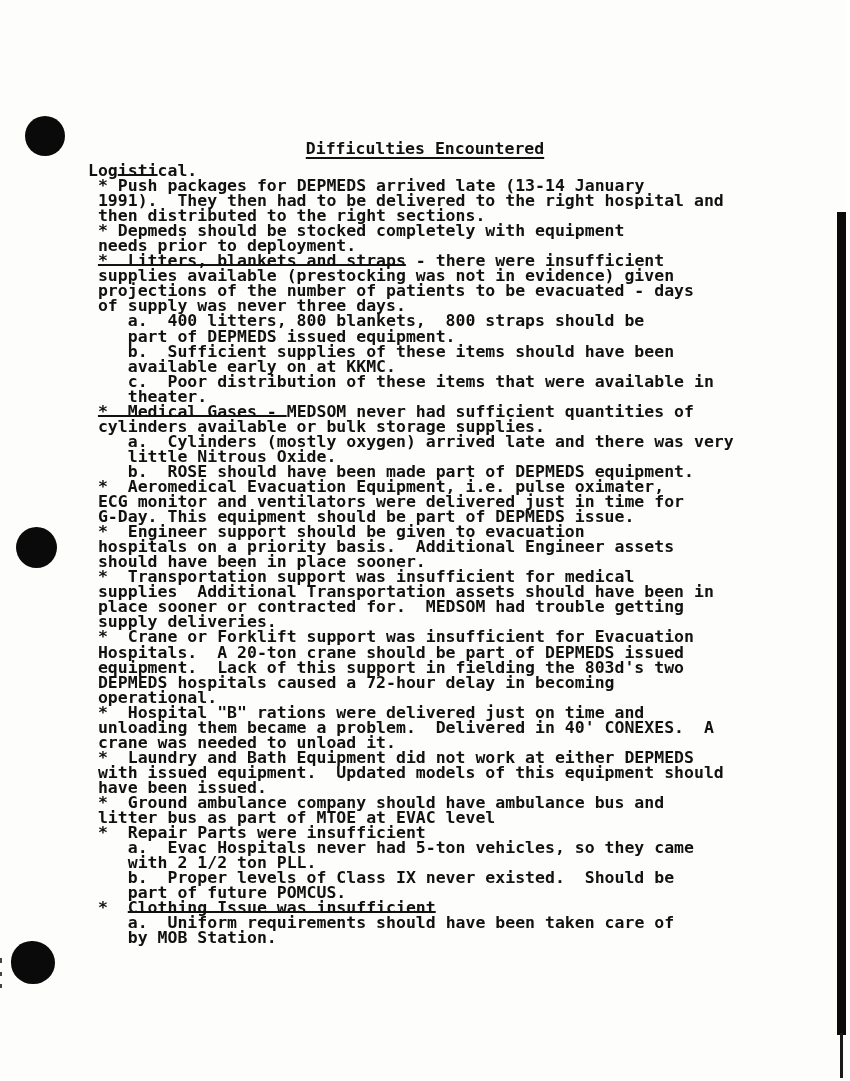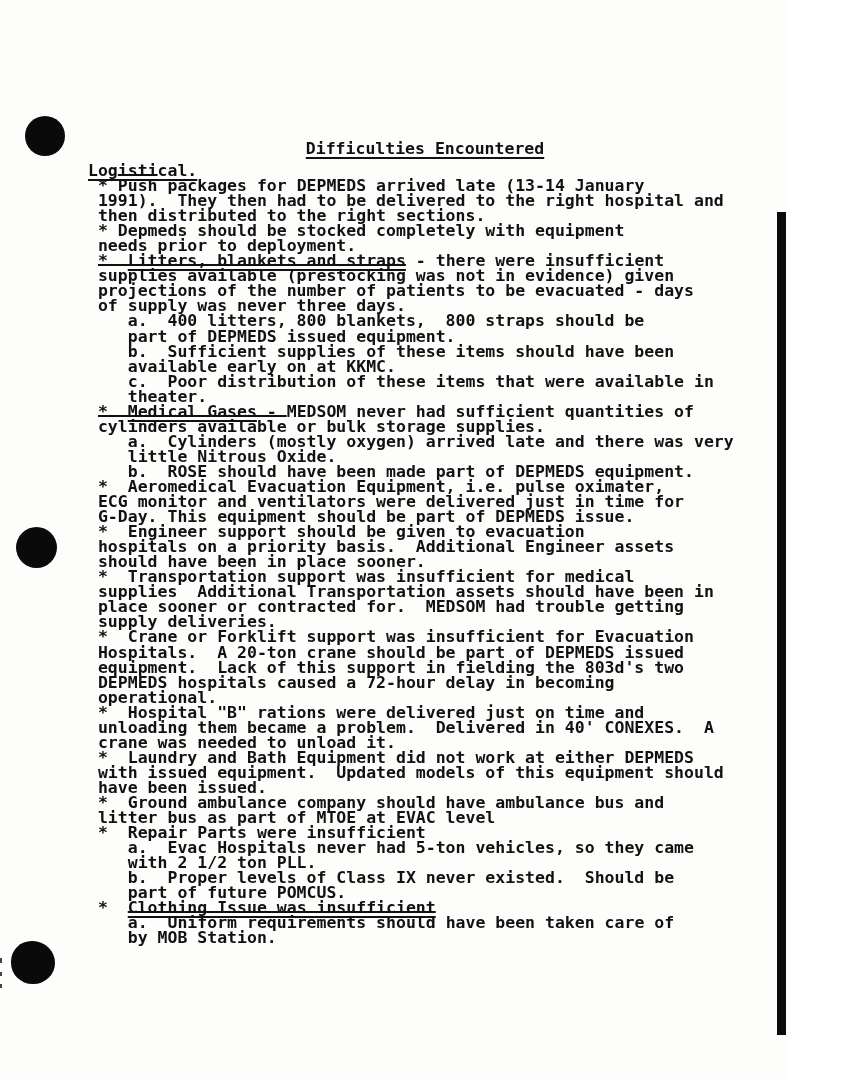--- a/index.html
+++ b/index.html
@@ -2,21 +2,21 @@
 <html><head>
 <meta charset="utf-8">
 <style>
   html, body {
     margin: 0;
     padding: 0;
     background: #ffffff;
   }
   .page {
     position: relative;
-    width: 786px;
+    width: 846px;
     height: 1081px;
     background: #fdfdfb;
     overflow: hidden;
     font-family: "DejaVu Sans Mono", "Liberation Mono", monospace;
     color: #111111;
   }
   .doc-title {
     position: absolute;
     top: 139px;
     left: 0;
@@ -35,21 +35,20 @@
     position: absolute;
     left: 88px;
     top: 163px;
     font-size: 16.5px;
     font-weight: bold;
     line-height: 15.05px;
     white-space: pre;
   }
   .doc-line { height: 15.05px; }
   .doc-line .u {
-    text-decoration: underline;
     text-decoration-thickness: 1.6px;
     text-underline-offset: 3px;
   }
   .doc-line .o {
     text-decoration: overline;
     text-decoration-thickness: 1.6px;
   }
   .hole-punch {
     position: absolute;
     background: #0a0a0a;

